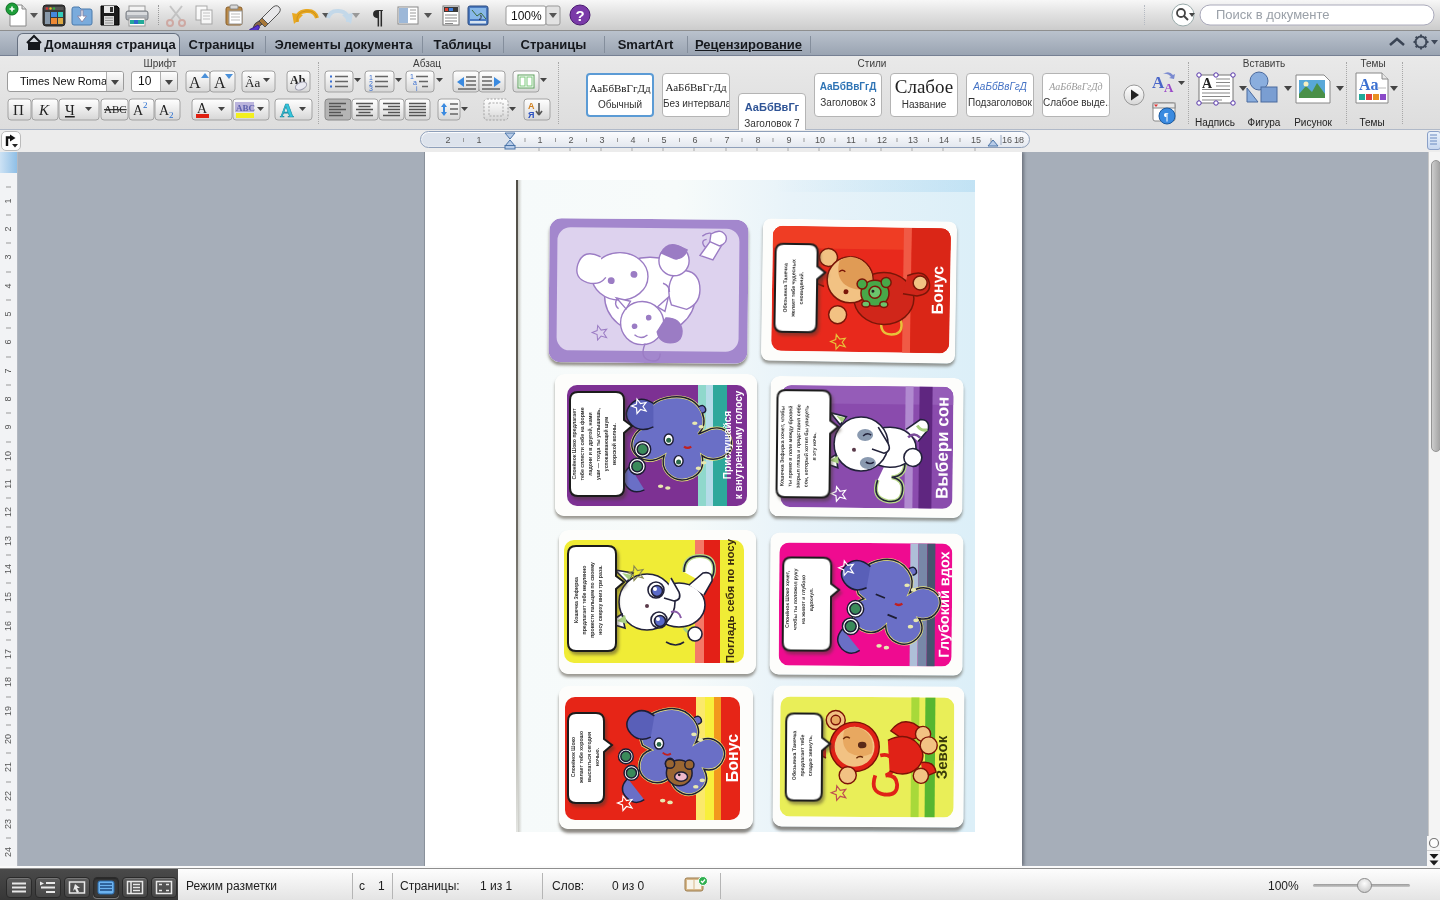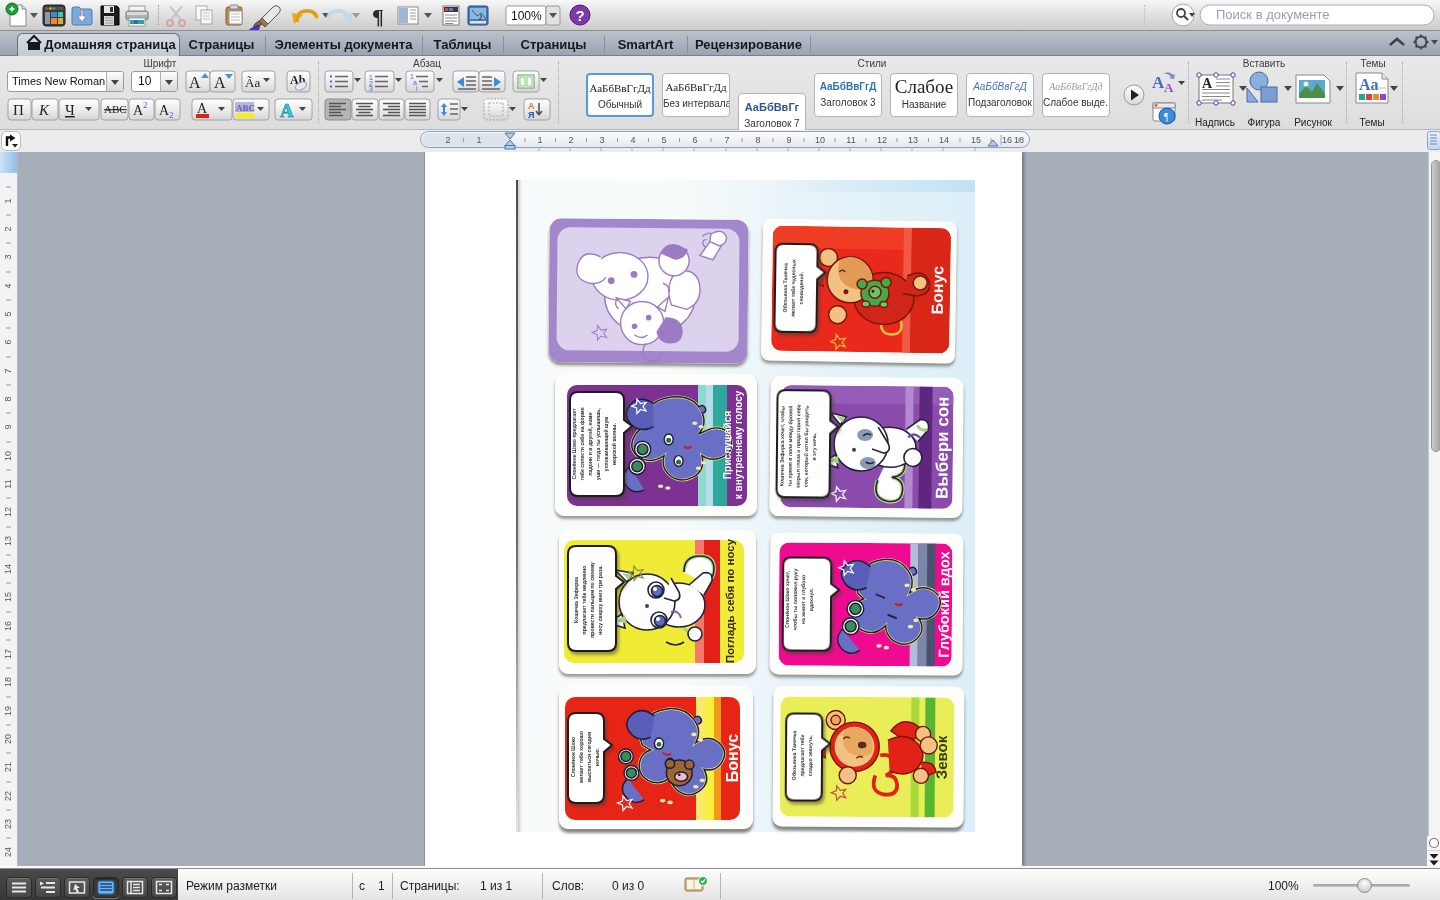--- a/index.html
+++ b/index.html
@@ -194,41 +194,41 @@
           <path d="M37 3.5 v3 M37 15.5 v3 M29.5 11 h3 M41.5 11 h3 M31.7 5.7 l2.1 2.1 M40.2 14.2 l2.1 2.1 M31.7 16.3 l2.1-2.1 M40.2 7.8 l2.1-2.1"></path>
         </g>
         <path d="M47 9 l7 0 l-3.5 4.5 z"></path>
       </g>
   </svg>
   <div class="tab" style="left:178px;width:87px;">Страницы</div>
   <div class="tab" style="left:265px;width:157px;">Элементы документа</div>
   <div class="tab" style="left:422px;width:81px;">Таблицы</div>
   <div class="tab" style="left:503px;width:101px;">Страницы</div>
   <div class="tab" style="left:604px;width:83px;">SmartArt</div>
-  <div class="tab" style="left:687px;width:123px;">Рецензирование</div>
+  <div class="tab" style="left:687px;width:123px;text-decoration:underline;">Рецензирование</div>
   <div class="tabsep" style="left:265px"></div>
     <div class="tabsep" style="left:422px"></div>
   <div class="tabsep" style="left:503px"></div>
     <div class="tabsep" style="left:604px"></div>
   <div class="tabsep" style="left:687px"></div>
     <div class="tabsep" style="left:810px"></div>
 </div>
 <div class="abs" id="ribbon">
   <div class="grplabel" style="left:160px">Шрифт</div>
   <div class="grplabel" style="left:427px">Абзац</div>
   <div class="grplabel" style="left:872px">Стили</div>
   <div class="grplabel" style="left:1264px">Вставить</div>
   <div class="grplabel" style="left:1373px">Темы</div>
   <div class="rsep" style="left:318px"></div>
   <div class="rsep" style="left:558px"></div>
   <div class="rsep" style="left:1188px"></div>
   <div class="rsep" style="left:1346px"></div>
   <div class="rsep" style="left:1402px"></div>
 
-  <div class="combo" style="left:7px;top:15px;width:117px;height:21px;line-height:19px;padding-left:4px;font-size:11px;">Times New Roman<div class="comboarr">
+  <div class="combo" style="left:7px;top:15px;width:117px;height:21px;line-height:19px;padding-left:12px;font-size:11px;">Times New Roman<div class="comboarr">
         <div class="darr" style="left:4px;top:8px"></div>
       </div></div>
   <div class="combo" style="left:131px;top:15px;width:47px;height:21px;line-height:19px;padding-left:6px;">10<div class="comboarr">
         <div class="darr" style="left:4px;top:8px"></div>
       </div></div>
   <svg width="1440" height="73" style="position:absolute;left:0;top:0;pointer-events:none">
 
     <g font-family="Liberation Serif,serif">
     <rect x="186" y="15" width="24" height="21" rx="3" fill="url(#bg1)" stroke="#a2a2a2"></rect>
     <rect x="210" y="15" width="25" height="21" rx="3" fill="url(#bg1)" stroke="#a2a2a2"></rect>

